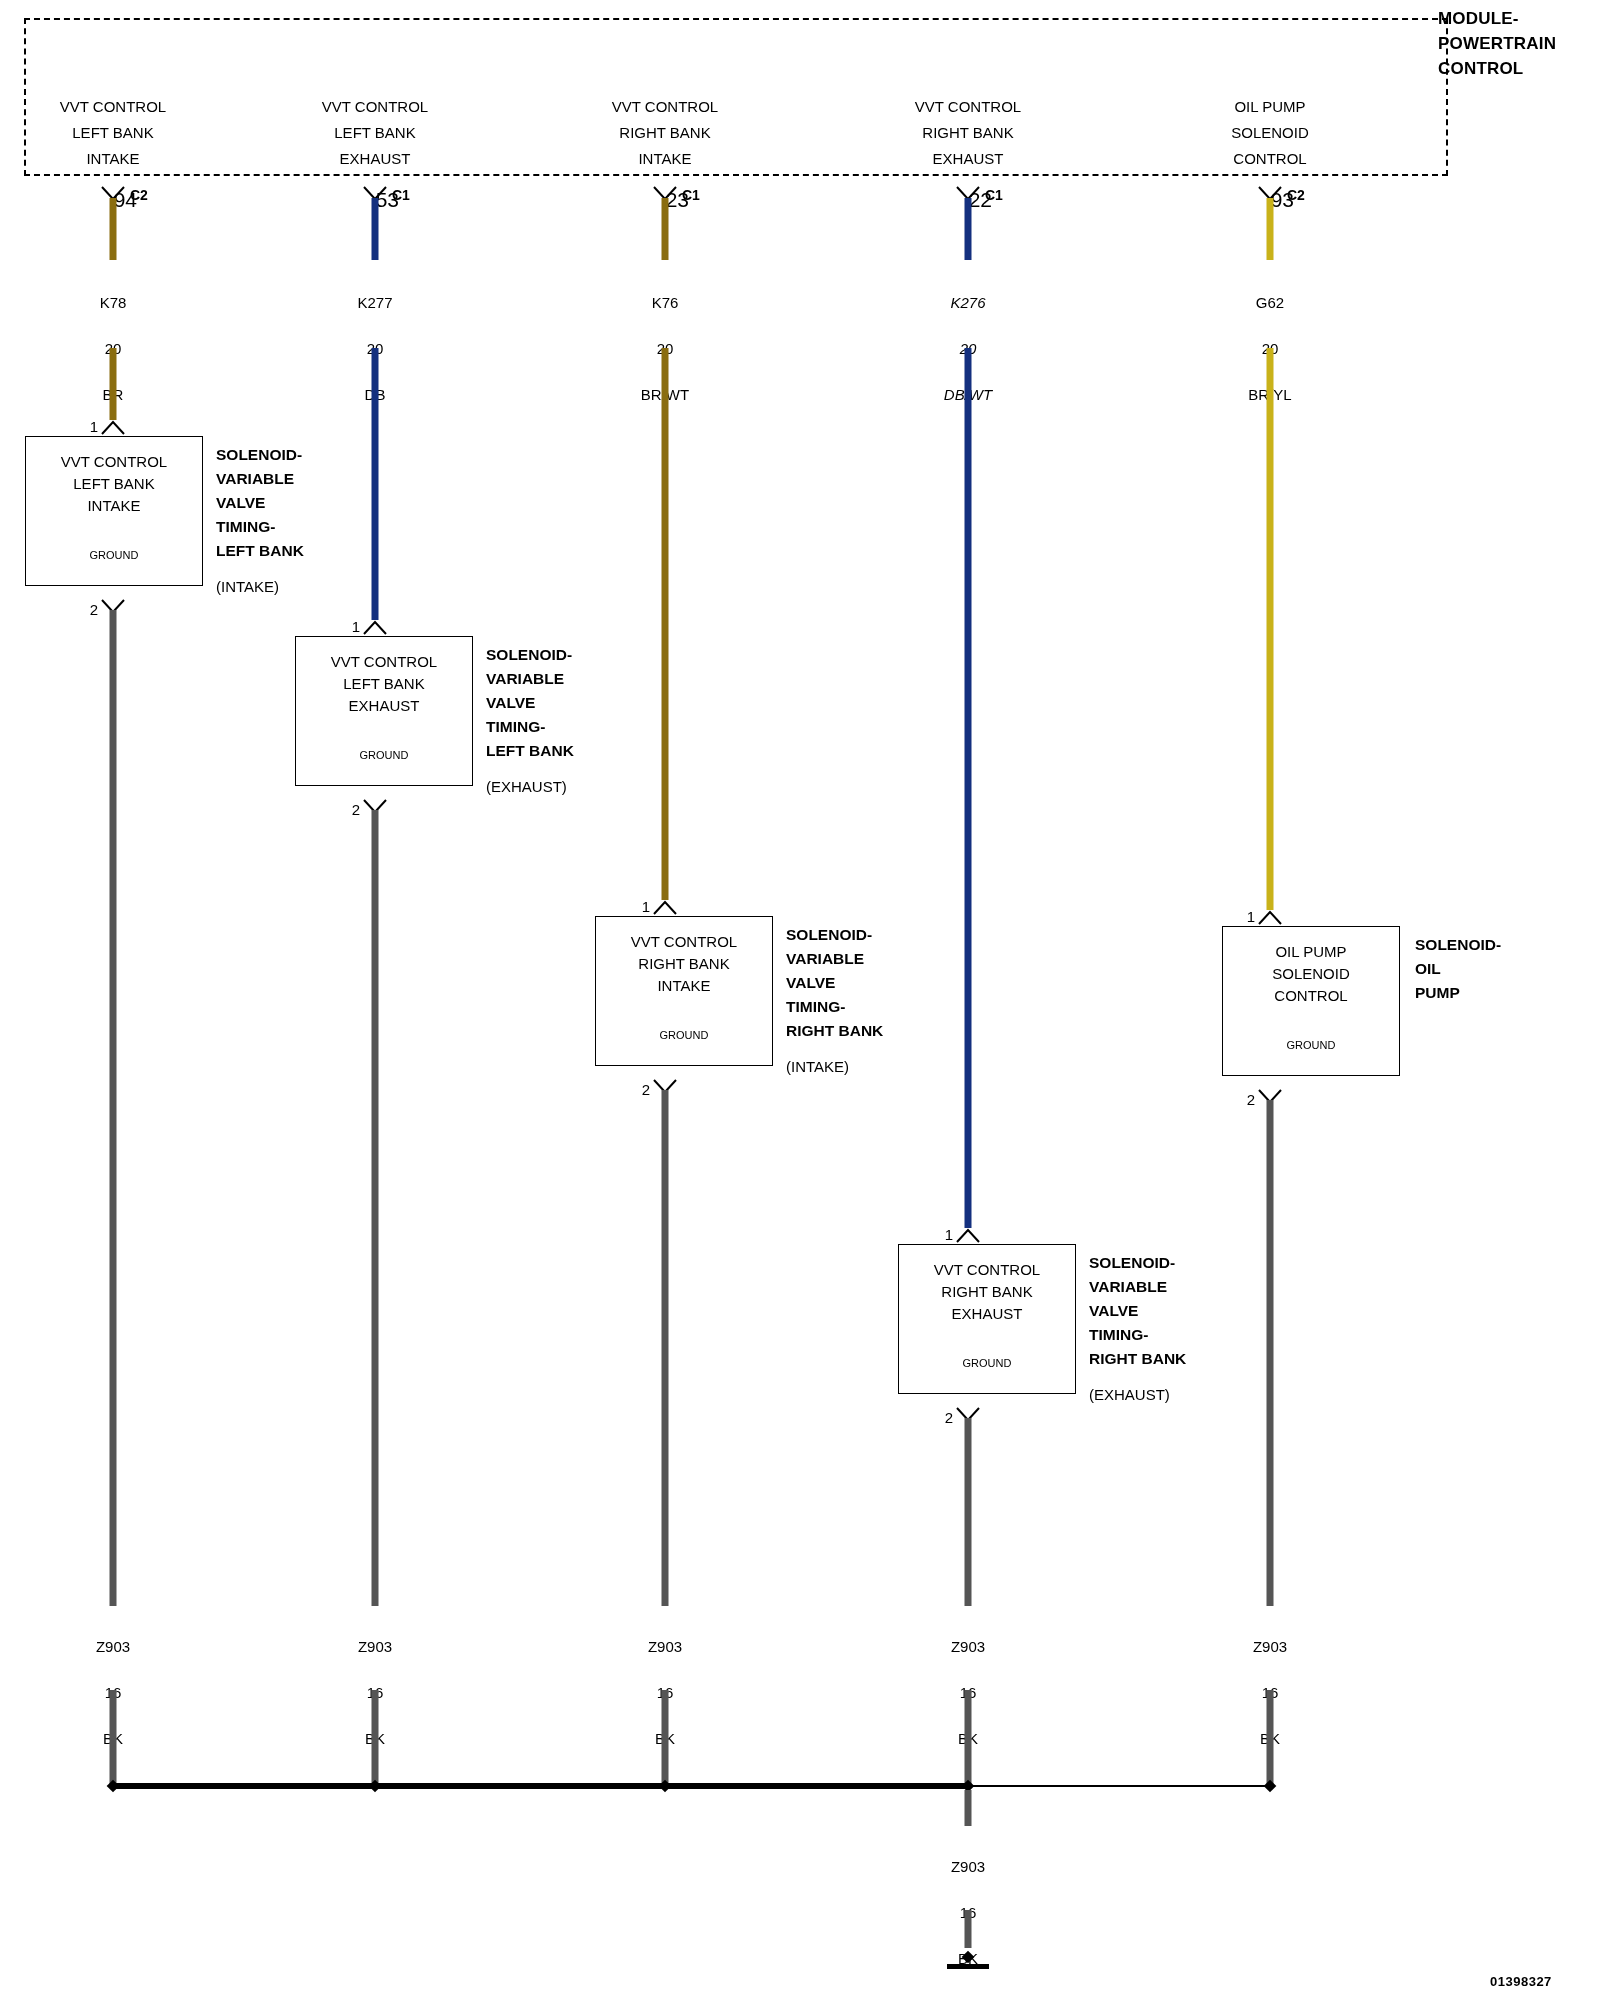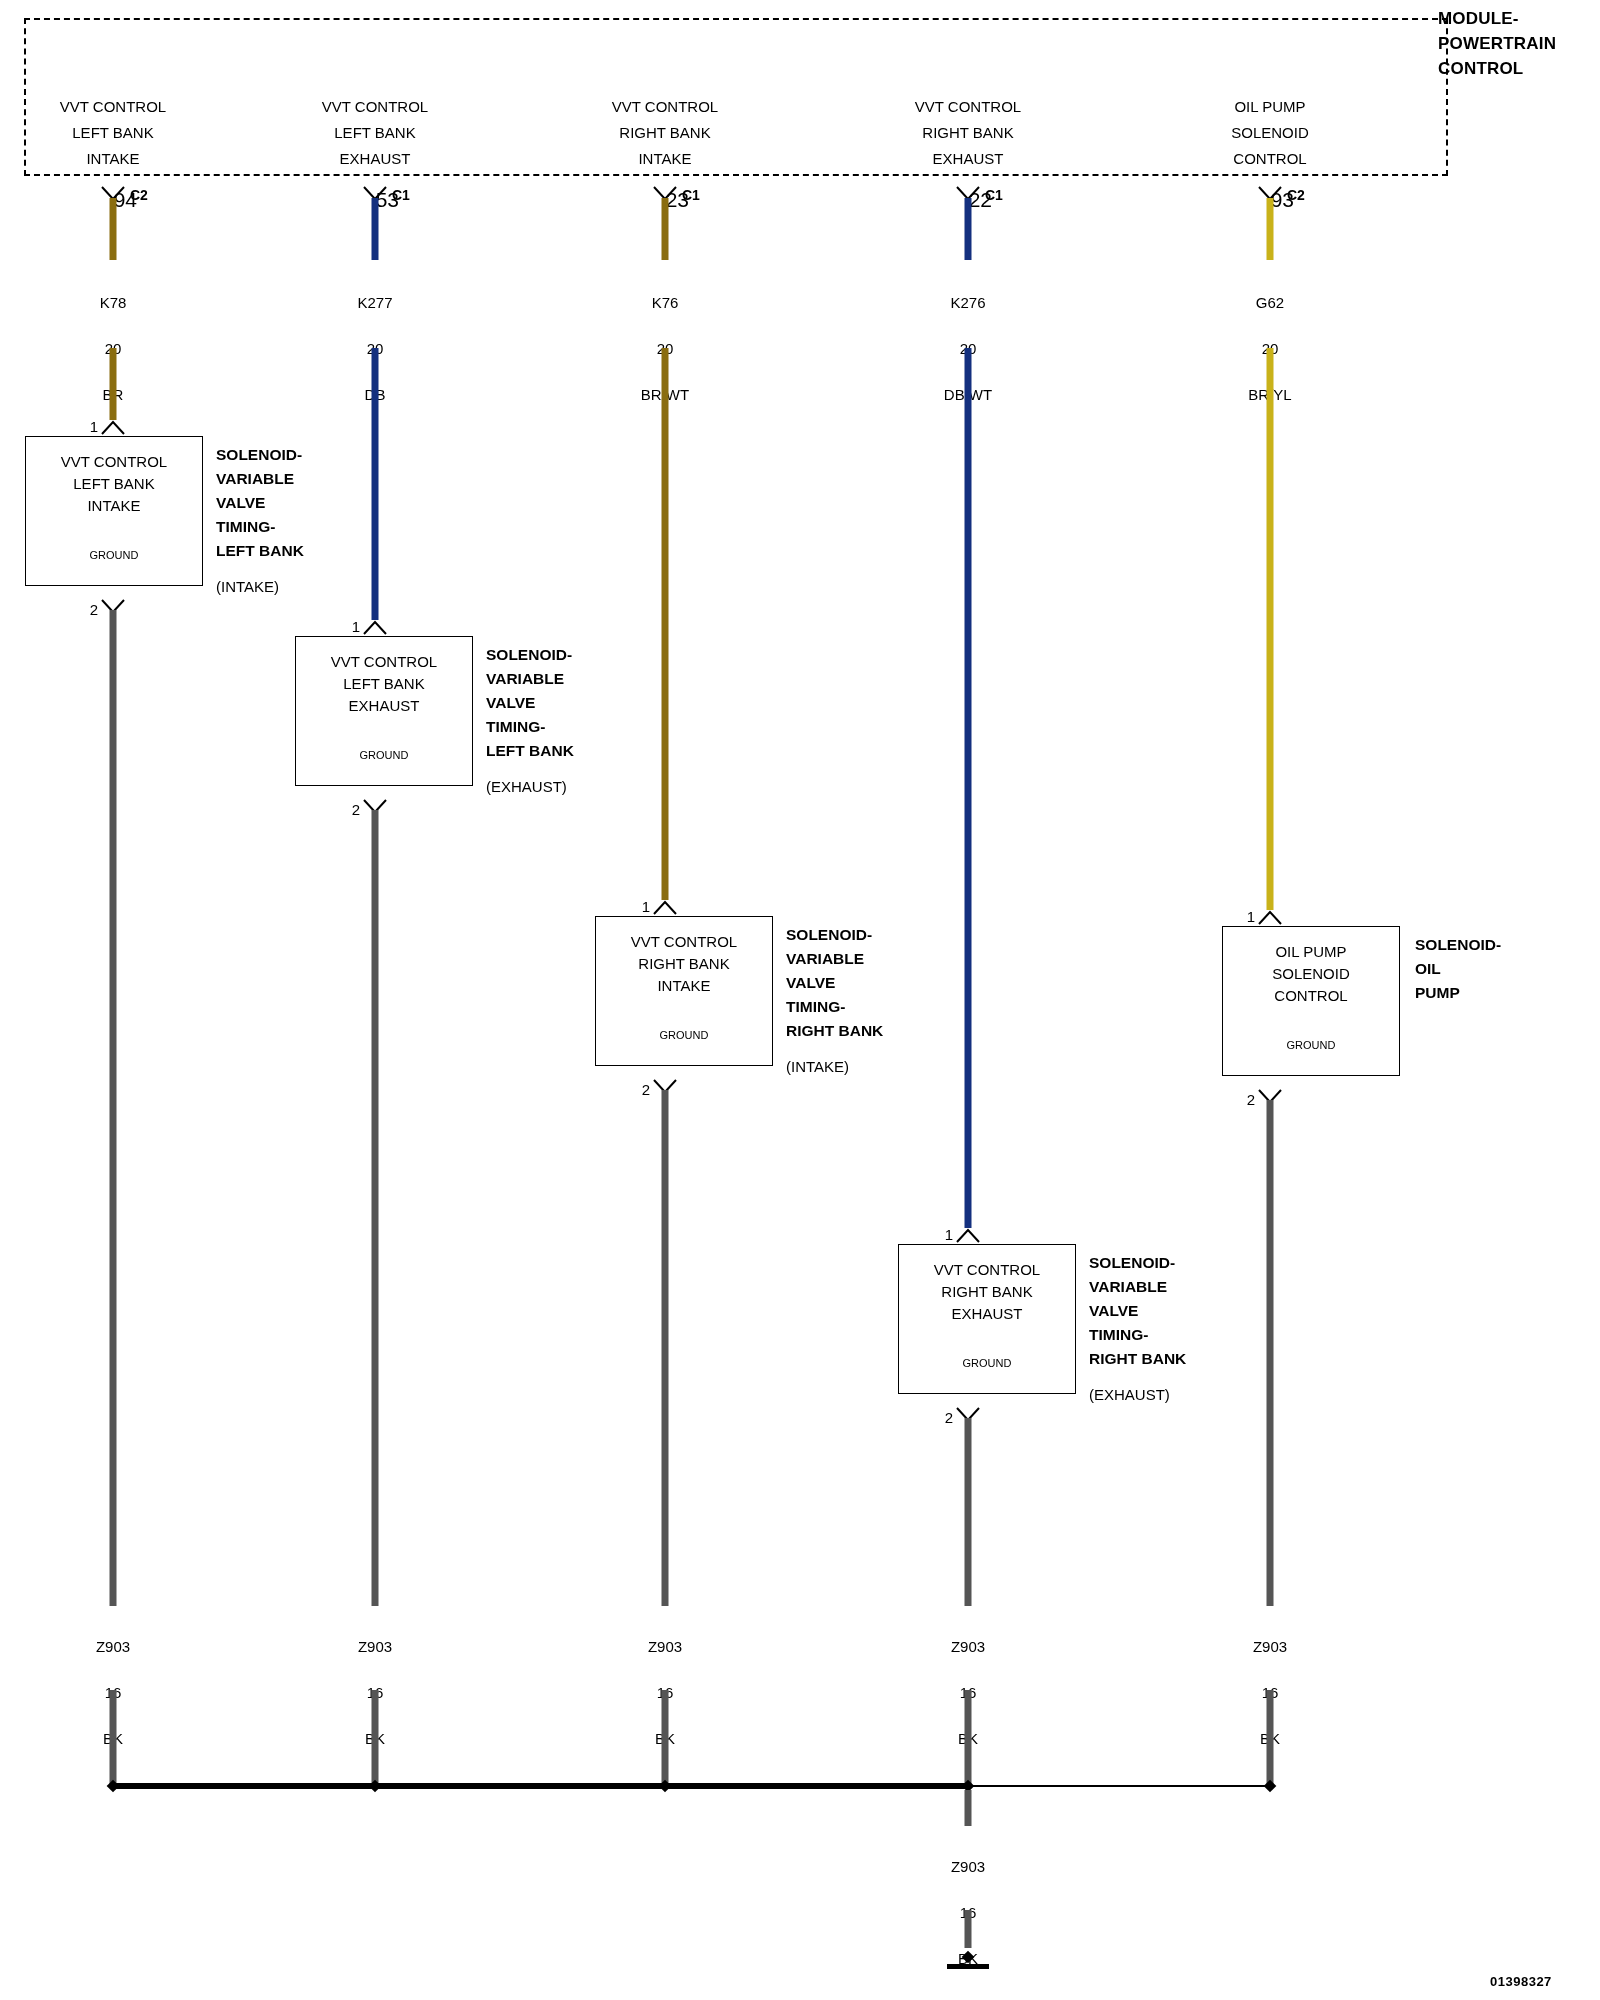--- a/index.html
+++ b/index.html
@@ -204,21 +204,21 @@
   <div class="wire-id" style="left:375px;top:268px;width:200px;">
     <div>K277</div>
     <div>20</div>
     <div>DB</div>
   </div>
   <div class="wire-id" style="left:665px;top:268px;width:200px;">
     <div>K76</div>
     <div>20</div>
     <div>BR/WT</div>
   </div>
-  <div class="wire-id" style="left:968px;top:268px;width:200px;">
+  <div class="wire-id" style="left:968px;top:268px;width:200px;font-style:italic;">
     <div>K276</div>
     <div>20</div>
     <div>DB/WT</div>
   </div>
   <div class="wire-id" style="left:1270px;top:268px;width:200px;">
     <div>G62</div>
     <div>20</div>
     <div>BR/YL</div>
   </div>
 

